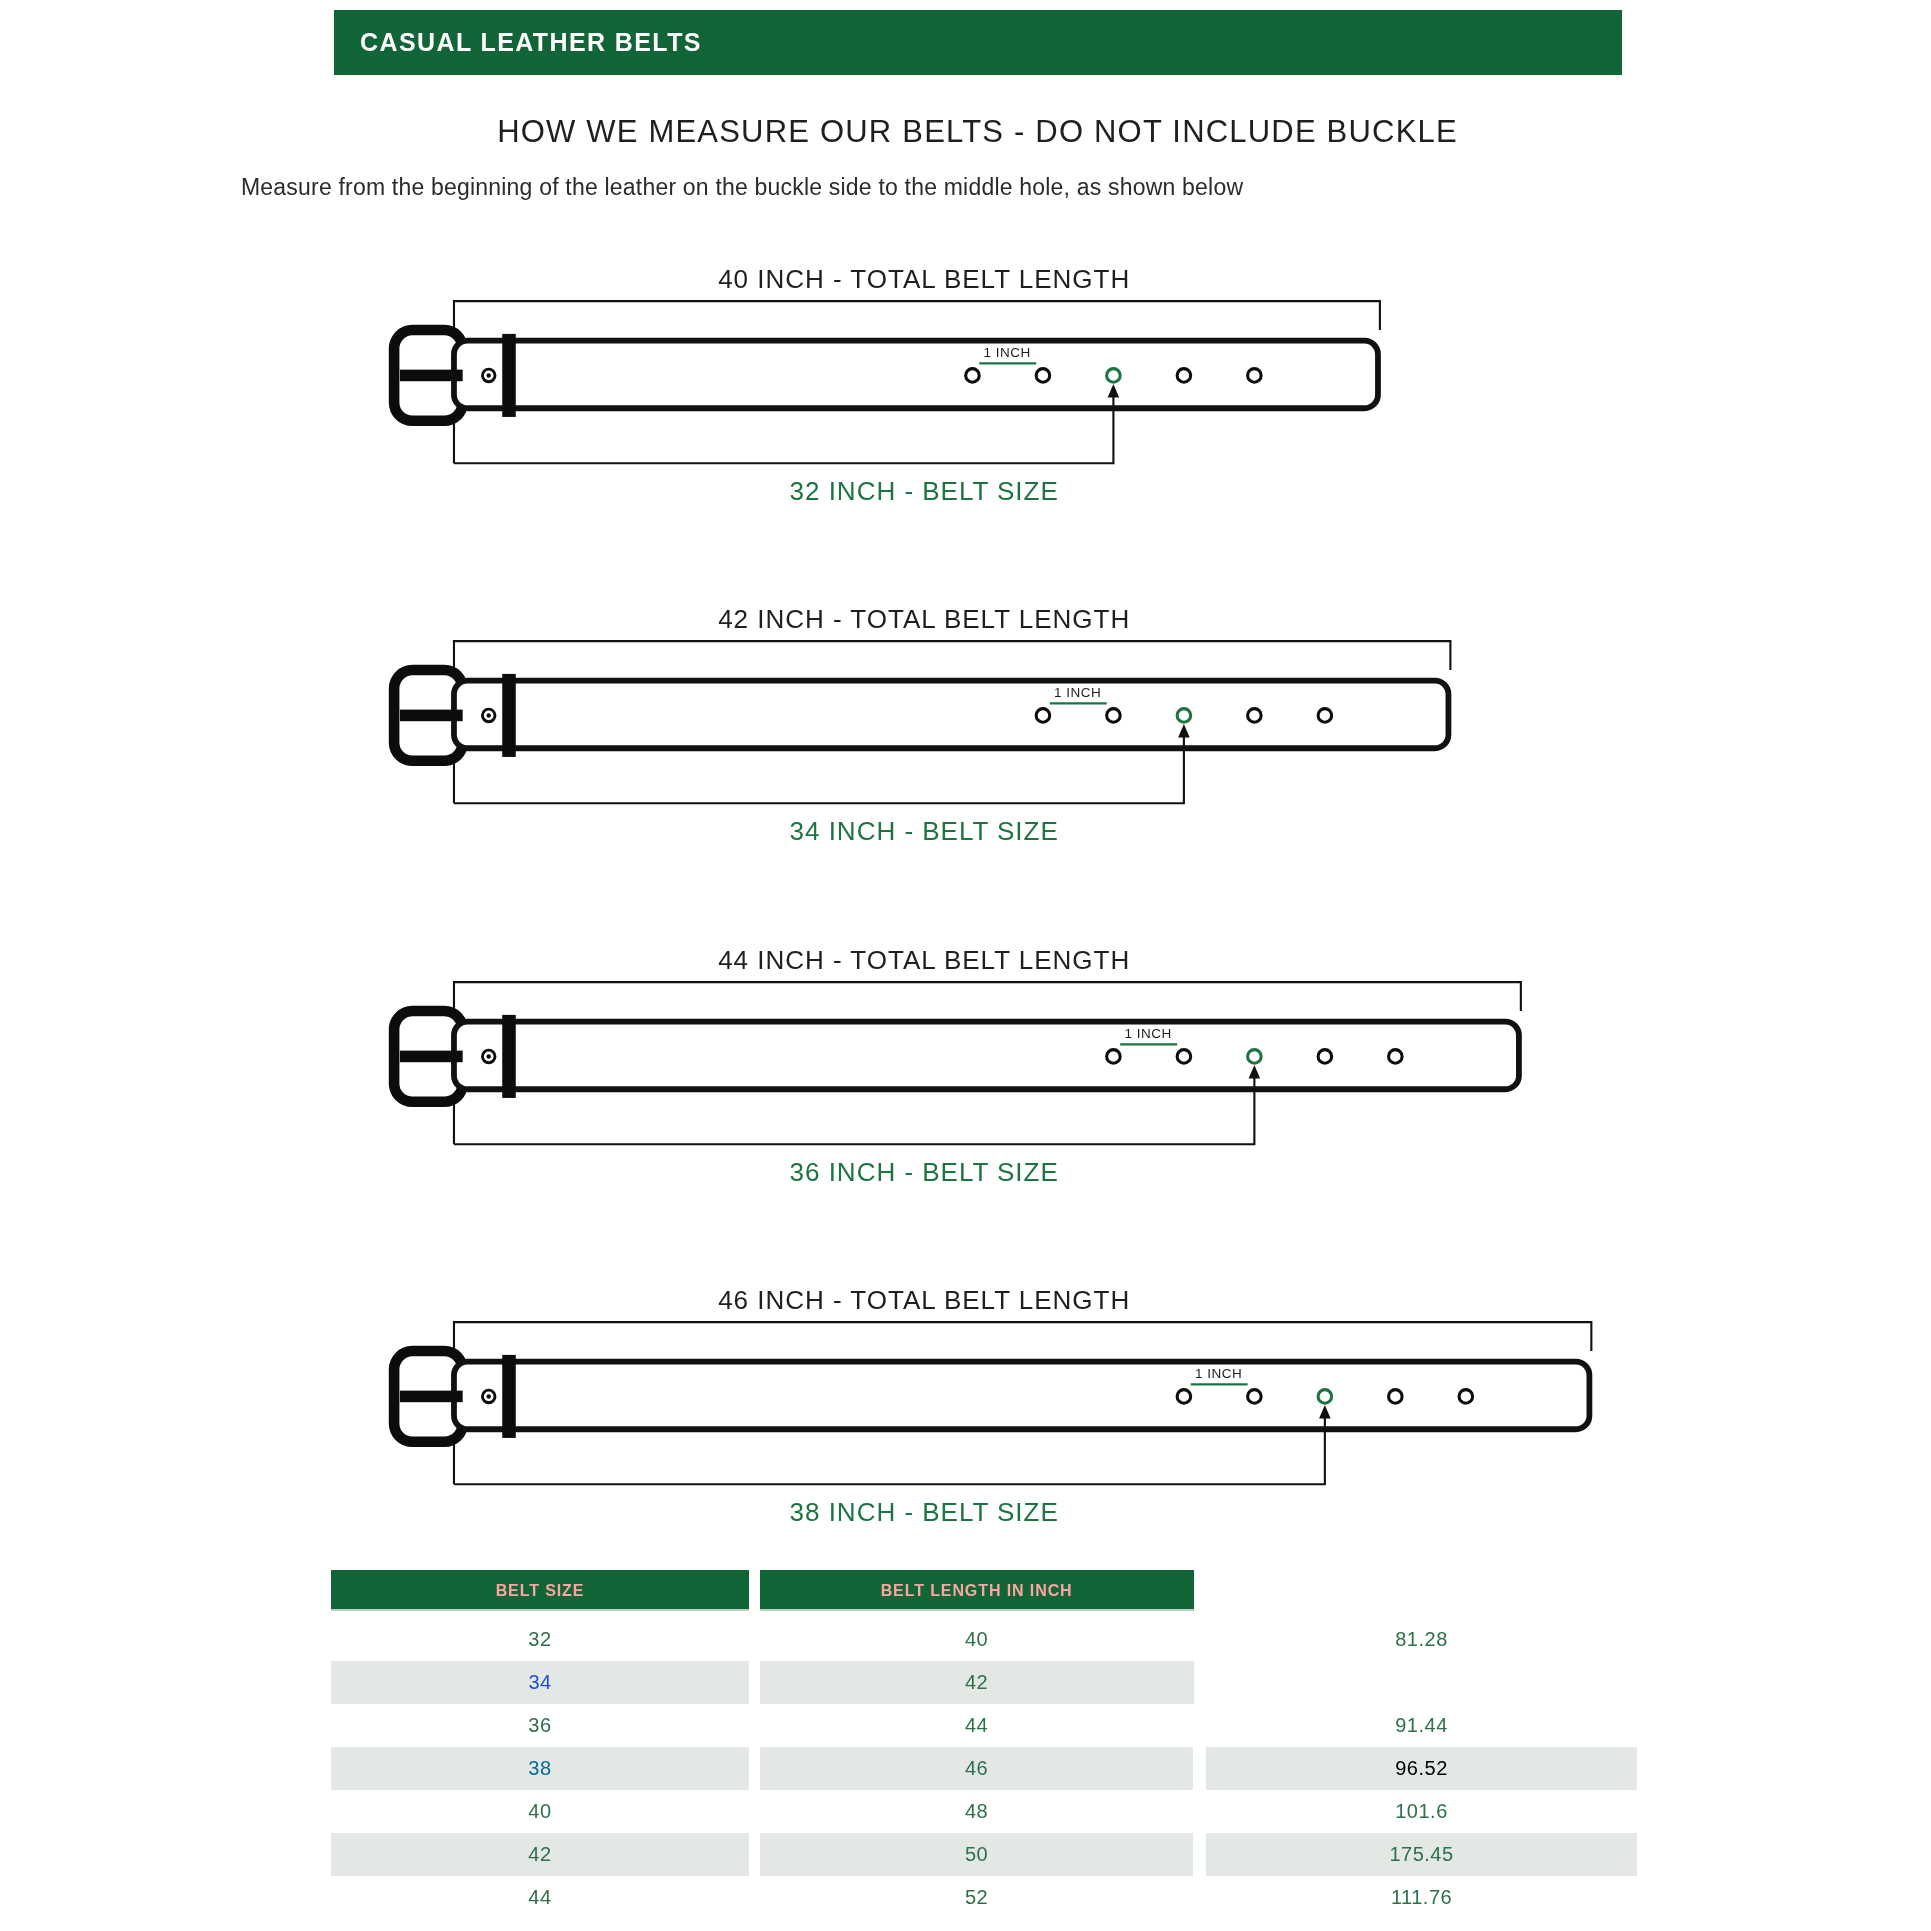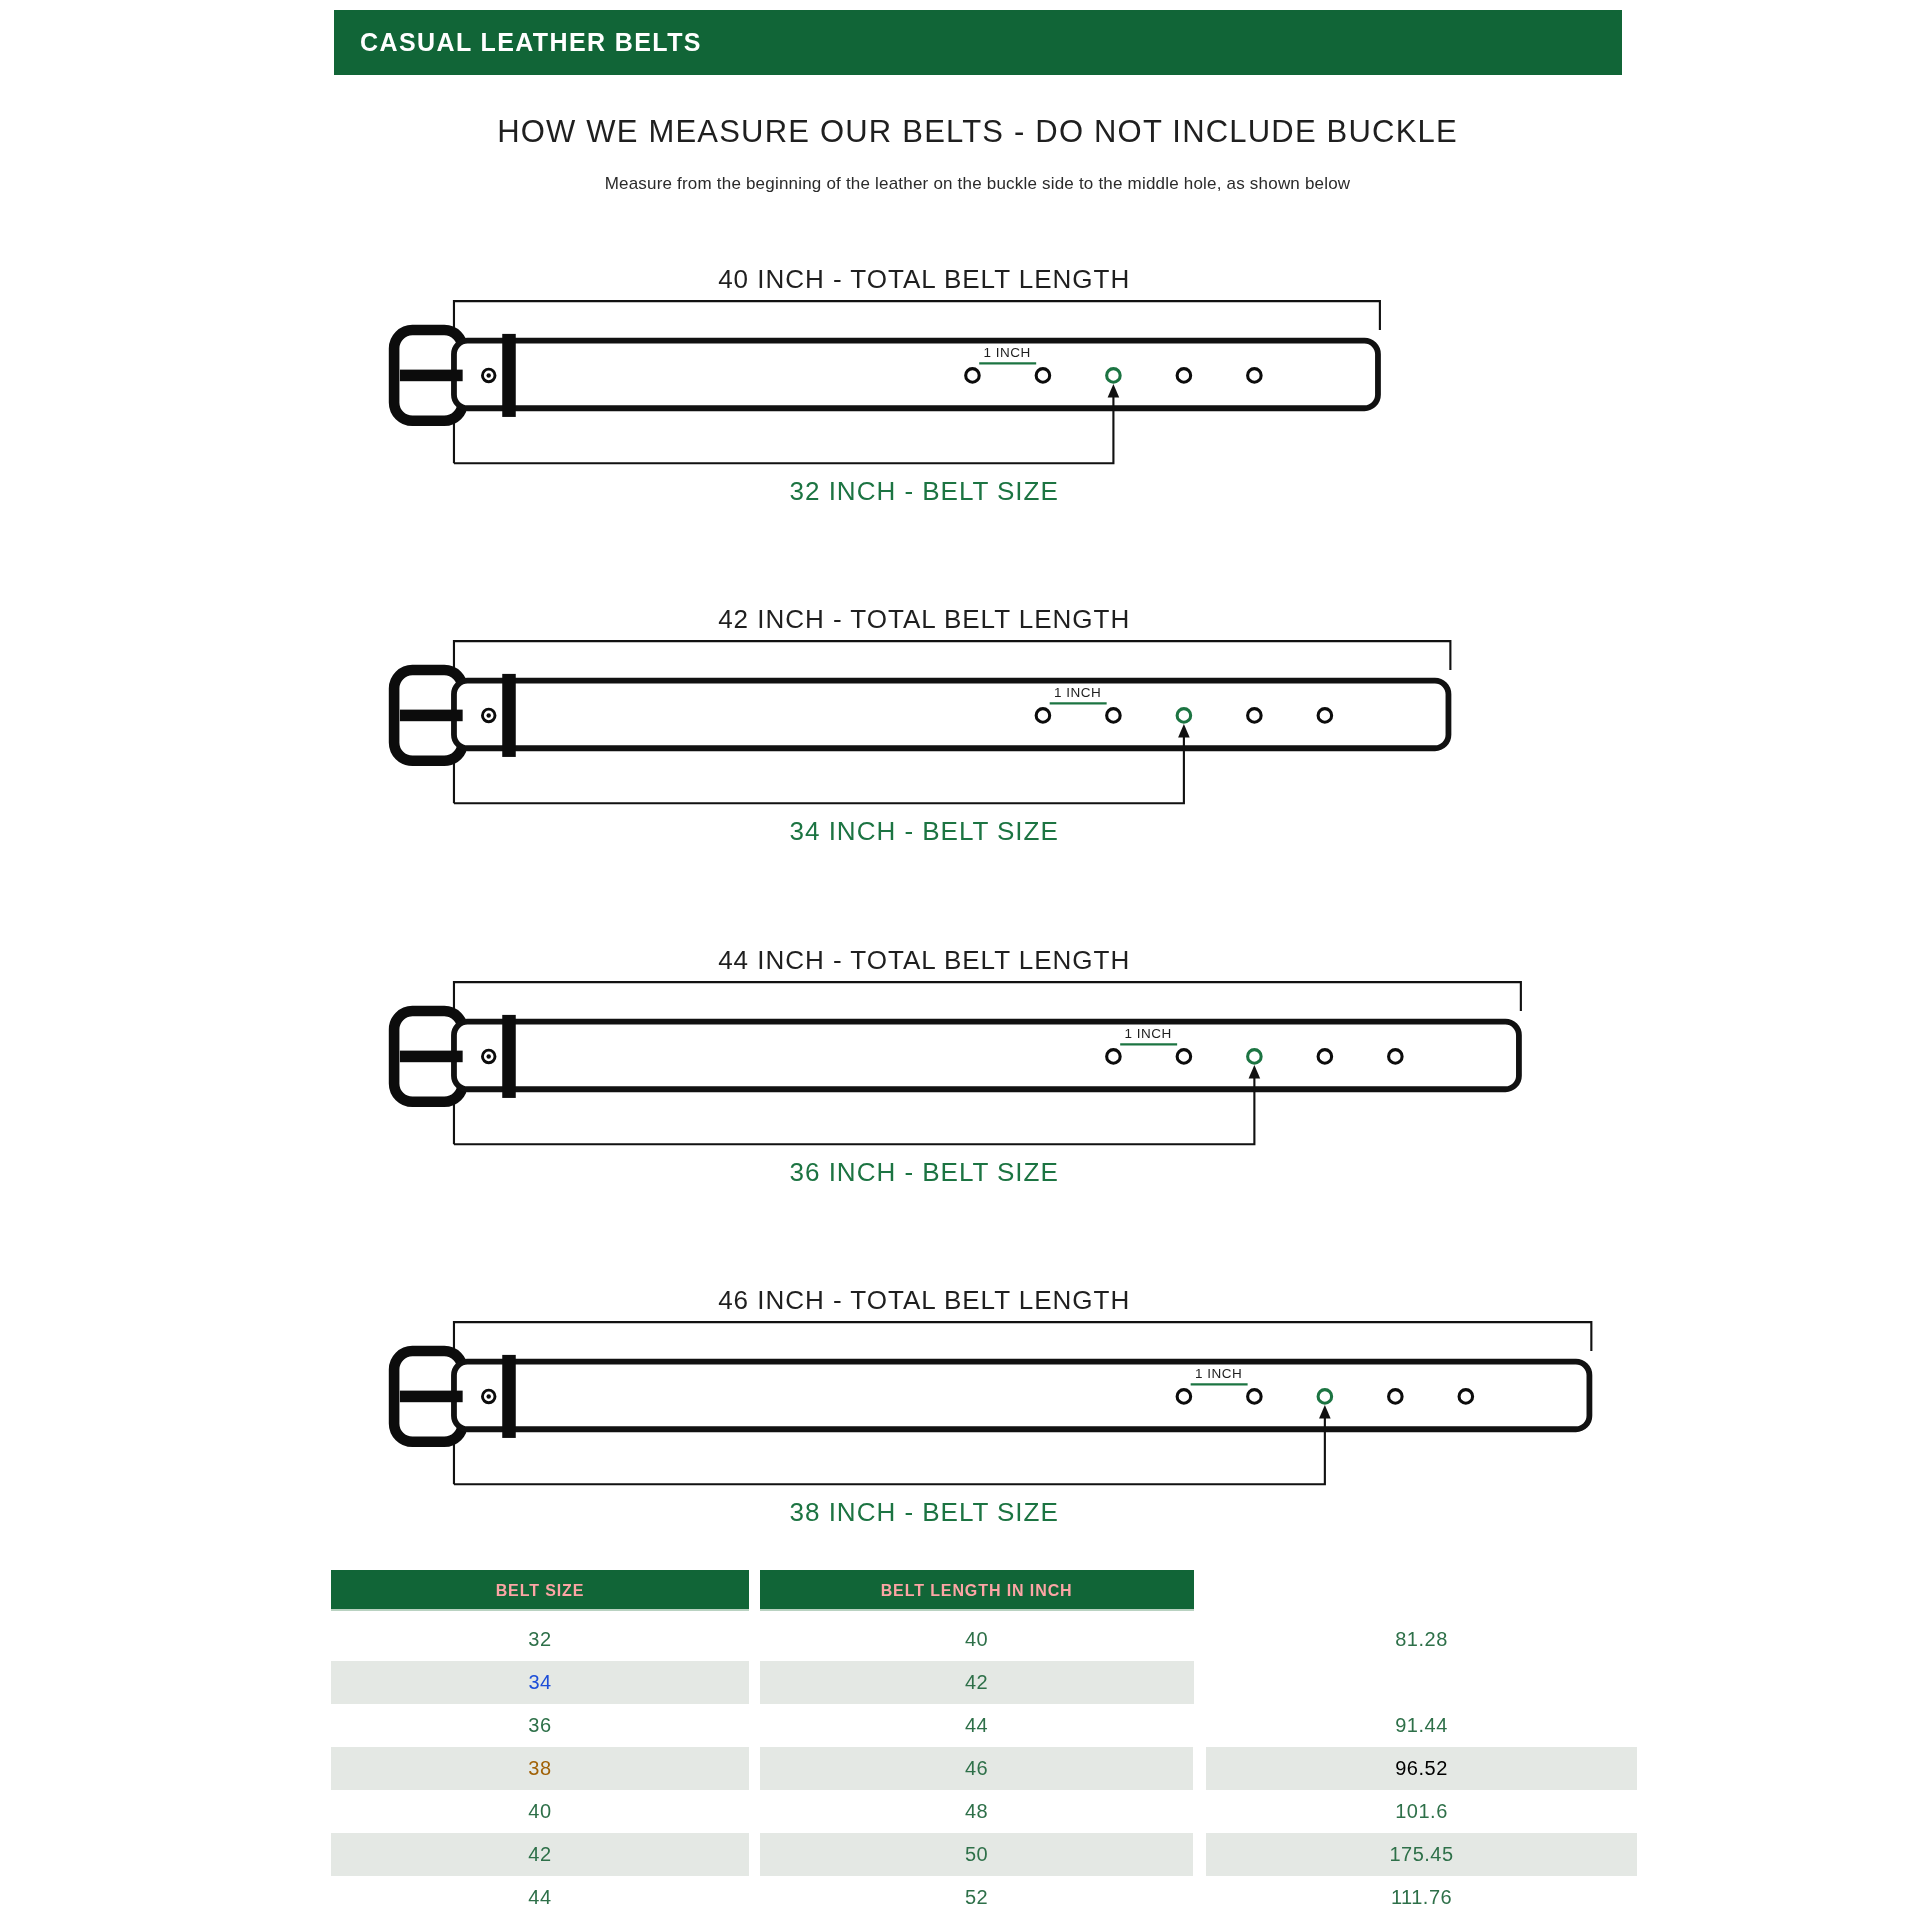--- a/index.html
+++ b/index.html
@@ -14,21 +14,21 @@
   .topbar span {
     color:#ffffff; font-size:25px; font-weight:bold; letter-spacing:1.4px;
   }
   .main-title {
     position:absolute; left:241px; top:114px; width:1473px; margin:0;
     text-align:center; font-size:31px; font-weight:normal; color:#1f1f1f;
     letter-spacing:1.2px;
   }
   .sub-title {
     position:absolute; left:241px; top:174px; width:1473px; margin:0;
-    text-align:center; font-size:17px; color:#2b2b2b; letter-spacing:0.2px;
+    text-align:left; font-size:23px; color:#2b2b2b; letter-spacing:0.2px;
   }
   .belt-svg { position:absolute; left:309px; }
   .belt-svg text { font-family:"Liberation Sans", sans-serif; }
 
   .size-table { position:absolute; left:331px; top:1570px; width:1306px; }
   .trow { display:flex; }
   .cell { box-sizing:border-box; text-align:center; }
   .c0 { width:418px; }
   .c1 { width:434px; margin-left:10.6px; }
   .c2 { width:431px; margin-left:12.6px; }
@@ -197,21 +197,21 @@
         <div class="trow alt">
     <div class="cell c0" style="color: #1d4ed8;">34</div>
     <div class="cell c1" style="color: rgb(46, 112, 73);">42</div>
   </div>
         <div class="trow">
     <div class="cell c0" style="color: rgb(46, 112, 73);">36</div>
     <div class="cell c1" style="color: rgb(46, 112, 73);">44</div>
     <div class="cell c2" style="color: rgb(46, 112, 73);">91.44</div>
   </div>
         <div class="trow alt">
-    <div class="cell c0" style="color: #a16207;">38</div>
+    <div class="cell c0" style="color: #0369a1;">38</div>
     <div class="cell c1" style="color: rgb(46, 112, 73);">46</div>
     <div class="cell c2" style="color: #000000;">96.52</div>
   </div>
         <div class="trow">
     <div class="cell c0" style="color: rgb(46, 112, 73);">40</div>
     <div class="cell c1" style="color: rgb(46, 112, 73);">48</div>
     <div class="cell c2" style="color: rgb(46, 112, 73);">101.6</div>
   </div>
         <div class="trow alt">
     <div class="cell c0" style="color: rgb(46, 112, 73);">42</div>

